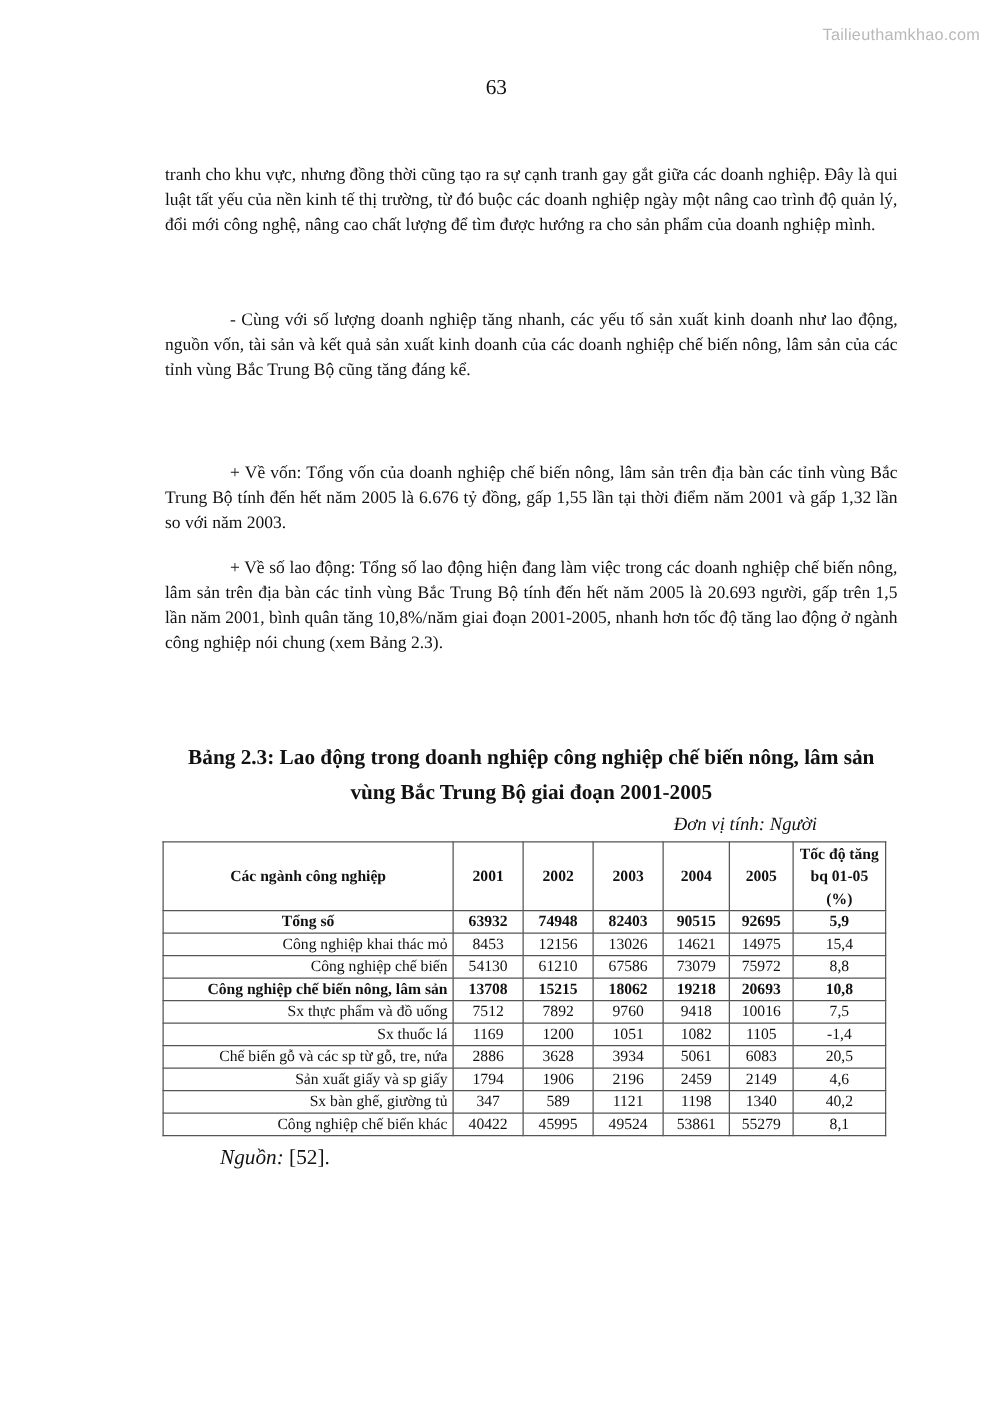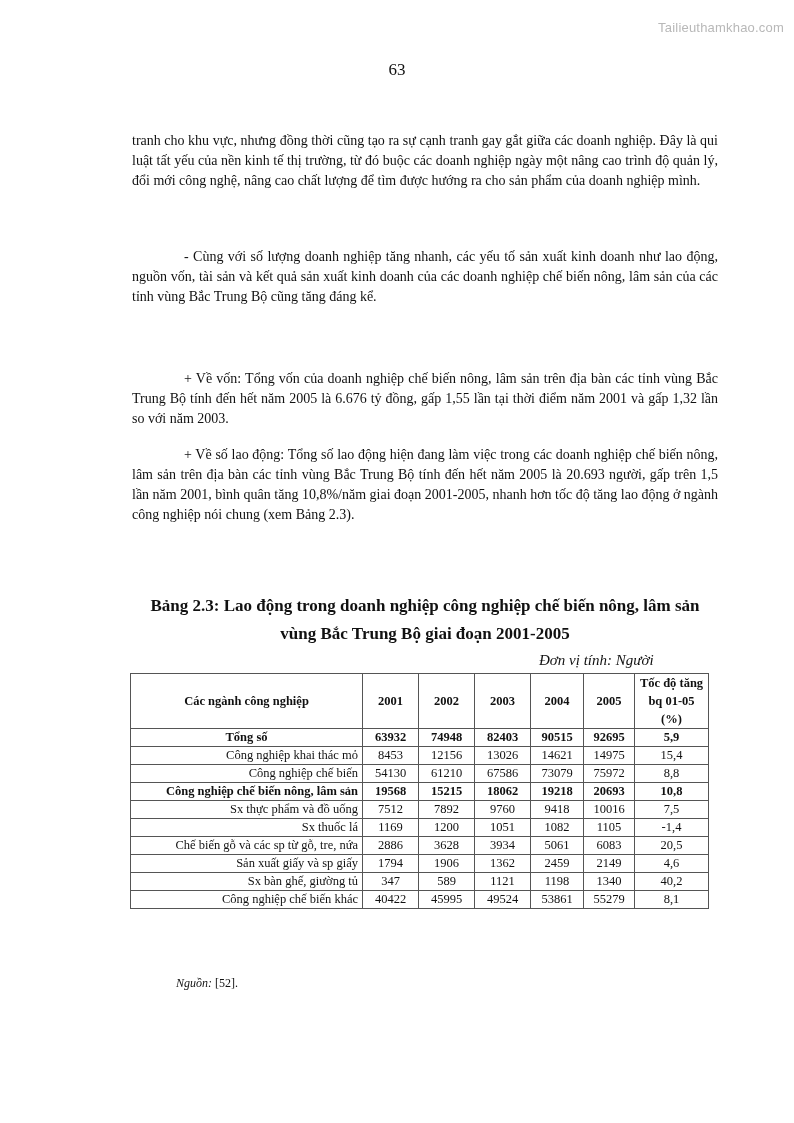--- a/index.html
+++ b/index.html
@@ -21,21 +21,21 @@
   .unit { position:absolute; top:652px; left:539px; font-style:italic; font-size:15px; }
   table.data { position:absolute; top:673px; left:130px; border-collapse:collapse;
                font-size:12.5px; width:578px; table-layout:fixed; }
   table.data td, table.data th { border:1px solid #555; padding:0 4px; height:17px; line-height:17px; }
   table.data th { font-weight:bold; text-align:center; }
   table.data th.h-tall { height:54px; line-height:18px; }
   table.data td.num { text-align:center; }
   table.data td.name { text-align:right; }
   table.data tr.bold td { font-weight:bold; }
   table.data tr.total td.name { text-align:center; }
-  .source { position:absolute; top:976px; left:176px; font-size:12px; }
+  .source { position:absolute; top:916px; left:176px; font-size:17px; }
   .source i { font-style:italic; }
 </style>
 </head>
 <body>
 
 <div class="watermark">Tailieuthamkhao.com</div>
 <div class="page-number">63</div>
 
 <div class="body-text p1">
   <p class="lastline-left">tranh cho khu vực, nhưng đồng thời cũng tạo ra sự cạnh tranh gay gắt giữa các doanh nghiệp. Đây là qui luật tất yếu của nền kinh tế thị trường, từ đó buộc các doanh nghiệp ngày một nâng cao trình độ quản lý, đổi mới công nghệ, nâng cao chất lượng để tìm được hướng ra cho sản phẩm của doanh nghiệp mình.</p>
@@ -100,21 +100,21 @@
         <td class="name">Công nghiệp chế biến</td>
         <td class="num">54130</td>
         <td class="num">61210</td>
         <td class="num">67586</td>
         <td class="num">73079</td>
         <td class="num">75972</td>
         <td class="num">8,8</td>
       </tr>
       <tr class="bold">
         <td class="name">Công nghiệp chế biến nông, lâm sản</td>
-        <td class="num">19568</td>
+        <td class="num">13708</td>
         <td class="num">15215</td>
         <td class="num">18062</td>
         <td class="num">19218</td>
         <td class="num">20693</td>
         <td class="num">10,8</td>
       </tr>
       <tr>
         <td class="name">Sx thực phẩm và đồ uống</td>
         <td class="num">7512</td>
         <td class="num">7892</td>
@@ -138,21 +138,21 @@
         <td class="num">3628</td>
         <td class="num">3934</td>
         <td class="num">5061</td>
         <td class="num">6083</td>
         <td class="num">20,5</td>
       </tr>
       <tr>
         <td class="name">Sản xuất giấy và sp giấy</td>
         <td class="num">1794</td>
         <td class="num">1906</td>
-        <td class="num">1362</td>
+        <td class="num">2196</td>
         <td class="num">2459</td>
         <td class="num">2149</td>
         <td class="num">4,6</td>
       </tr>
       <tr>
         <td class="name">Sx bàn ghế, giường tủ</td>
         <td class="num">347</td>
         <td class="num">589</td>
         <td class="num">1121</td>
         <td class="num">1198</td>

